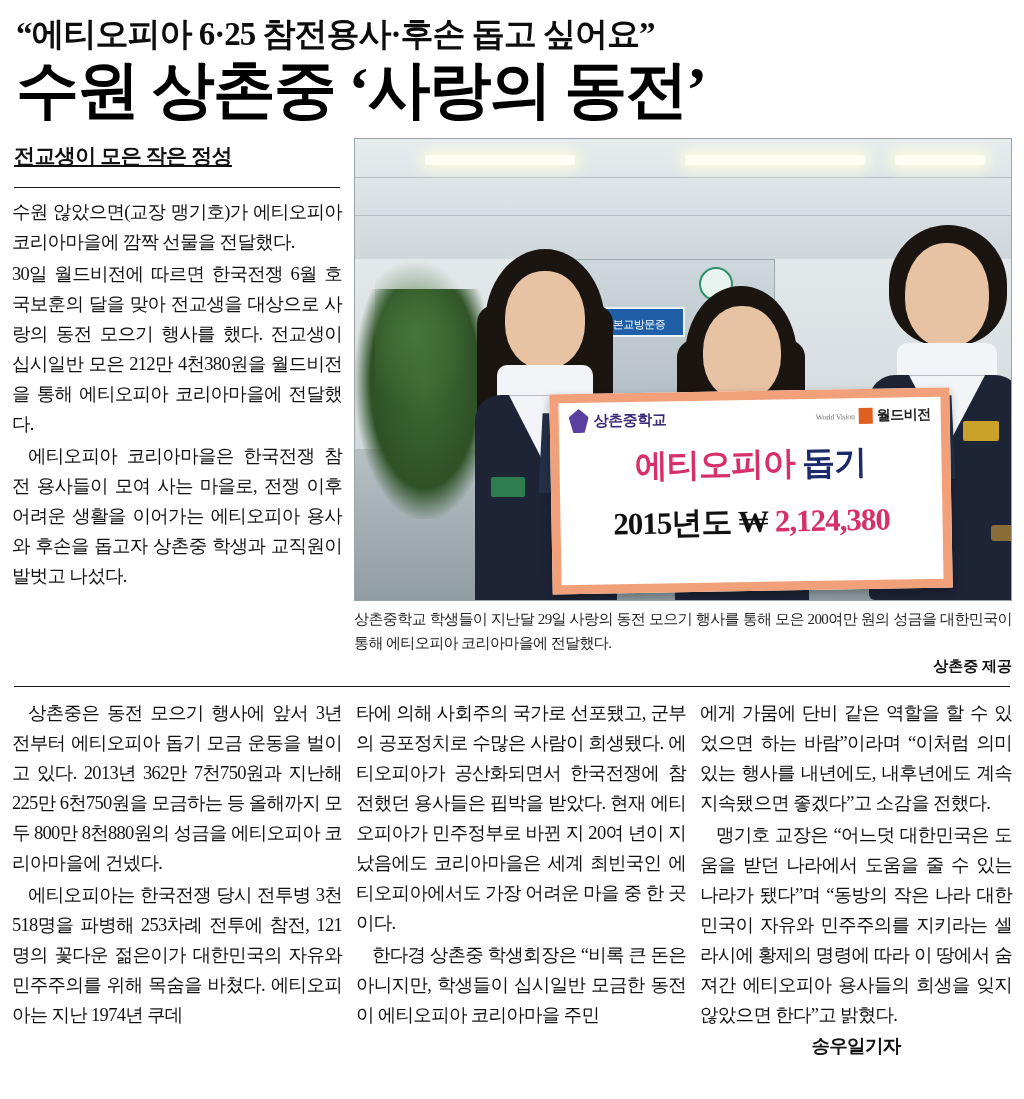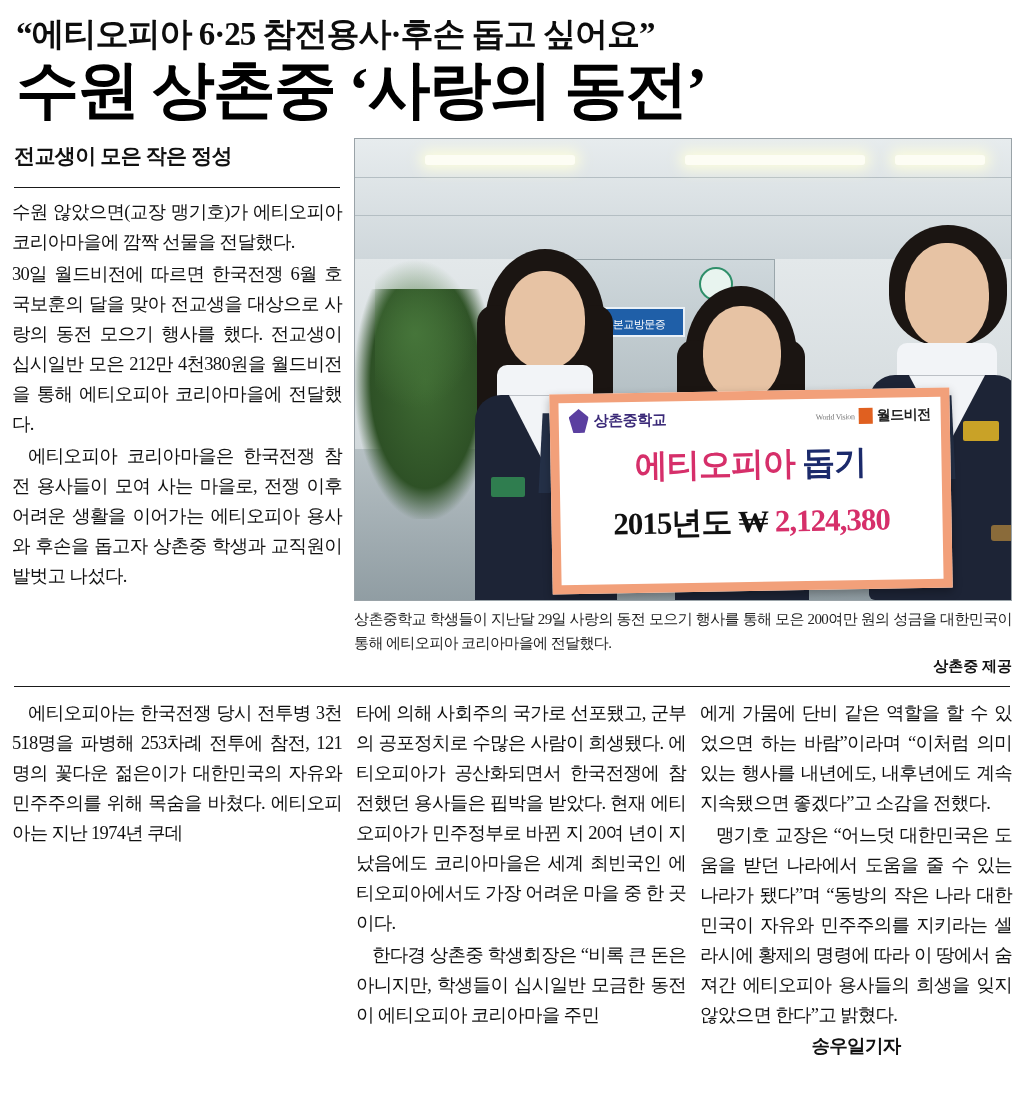--- a/index.html
+++ b/index.html
@@ -62,20 +62,21 @@
     width: 660px;
   }
 
   .subhead {
     font-size: 21px;
     font-weight: bold;
     line-height: 1.55;
     letter-spacing: -0.6px;
     margin: 2px 0 0 2px;
     color: #111;
+    text-decoration: underline;
   }
   .subhead div { white-space: nowrap; }
 
   .lead-rule {
     border: 0;
     border-top: 1px solid #1a1a1a;
     margin: 14px 2px 10px 2px;
   }
 
   .body-text {
@@ -361,20 +362,21 @@
         <div class="caption">상촌중학교 학생들이 지난달 29일 사랑의 동전 모으기 행사를 통해 모은 200여만 원의 성금을 대한민국이 통해 에티오피아 코리아마을에 전달했다.</div>
         <div class="credit">상촌중 제공</div>
       </div>
     </div>
   </div>
 
   <hr class="rule">
 
   <div class="bottom">
     <div class="col body-text">
+      <p class="indent">상촌중은 동전 모으기 행사에 앞서 3년 전부터 에티오피아 돕기 모금 운동을 벌이고 있다. 2013년 362만 7천750원과 지난해 225만 6천750원을 모금하는 등 올해까지 모두 800만 8천880원의 성금을 에티오피아 코리아마을에 건넸다.</p>
       <p class="indent">에티오피아는 한국전쟁 당시 전투병 3천518명을 파병해 253차례 전투에 참전, 121명의 꽃다운 젊은이가 대한민국의 자유와 민주주의를 위해 목숨을 바쳤다. 에티오피아는 지난 1974년 쿠데</p>
     </div>
     <div class="col body-text">
       <p>타에 의해 사회주의 국가로 선포됐고, 군부의 공포정치로 수많은 사람이 희생됐다. 에티오피아가 공산화되면서 한국전쟁에 참전했던 용사들은 핍박을 받았다. 현재 에티오피아가 민주정부로 바뀐 지 20여 년이 지났음에도 코리아마을은 세계 최빈국인 에티오피아에서도 가장 어려운 마을 중 한 곳이다.</p>
       <p class="indent">한다경 상촌중 학생회장은 “비록 큰 돈은 아니지만, 학생들이 십시일반 모금한 동전이 에티오피아 코리아마을 주민</p>
     </div>
     <div class="col body-text">
       <p>에게 가뭄에 단비 같은 역할을 할 수 있었으면 하는 바람”이라며 “이처럼 의미 있는 행사를 내년에도, 내후년에도 계속 지속됐으면 좋겠다”고 소감을 전했다.</p>
       <p class="indent">맹기호 교장은 “어느덧 대한민국은 도움을 받던 나라에서 도움을 줄 수 있는 나라가 됐다”며 “동방의 작은 나라 대한민국이 자유와 민주주의를 지키라는 셀라시에 황제의 명령에 따라 이 땅에서 숨져간 에티오피아 용사들의 희생을 잊지 않았으면 한다”고 밝혔다.</p>
       <div class="sign">송우일기자</div>

